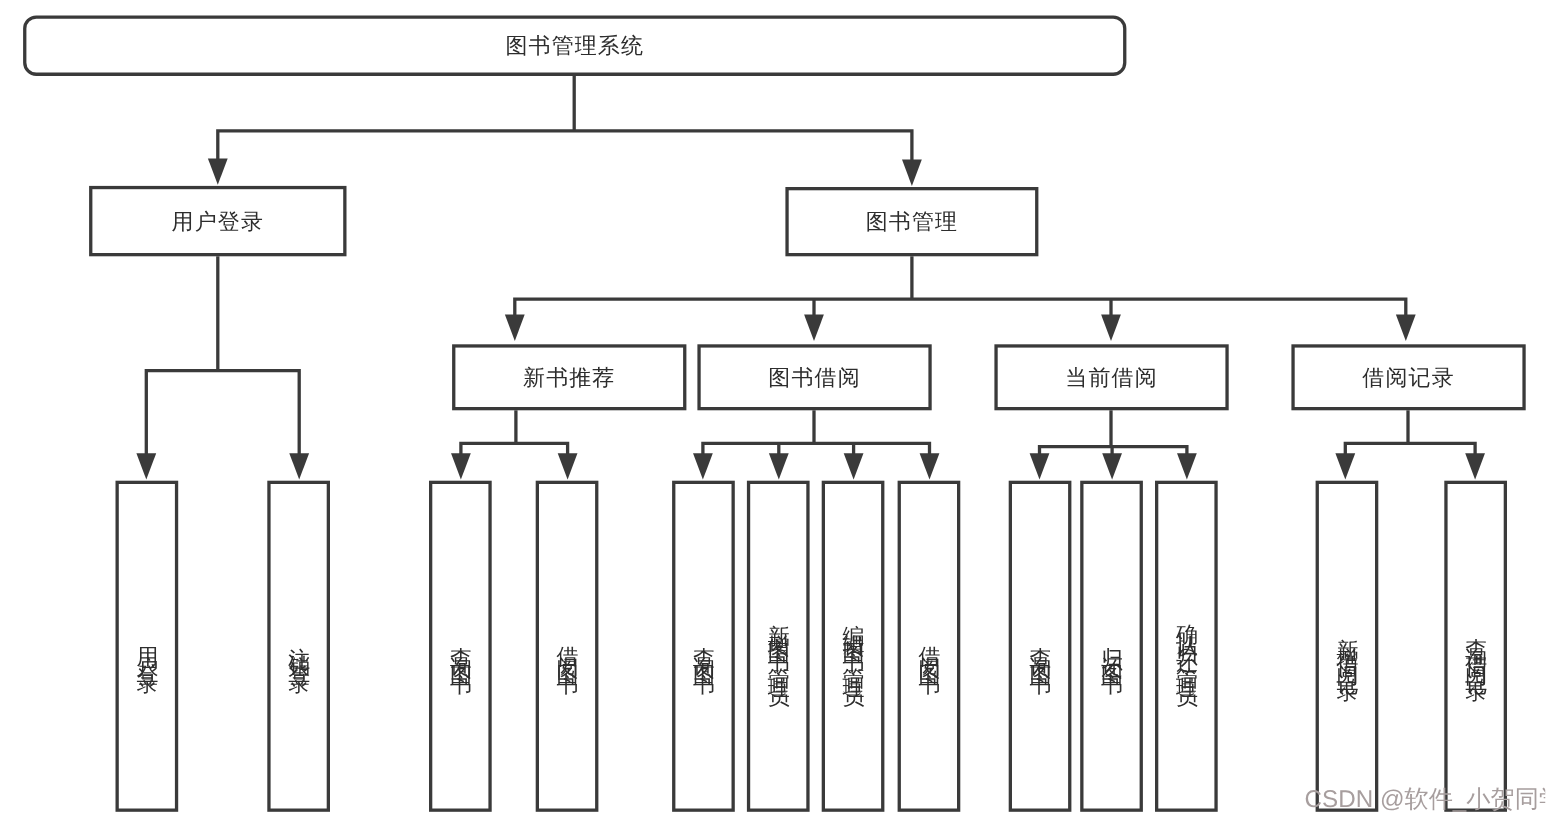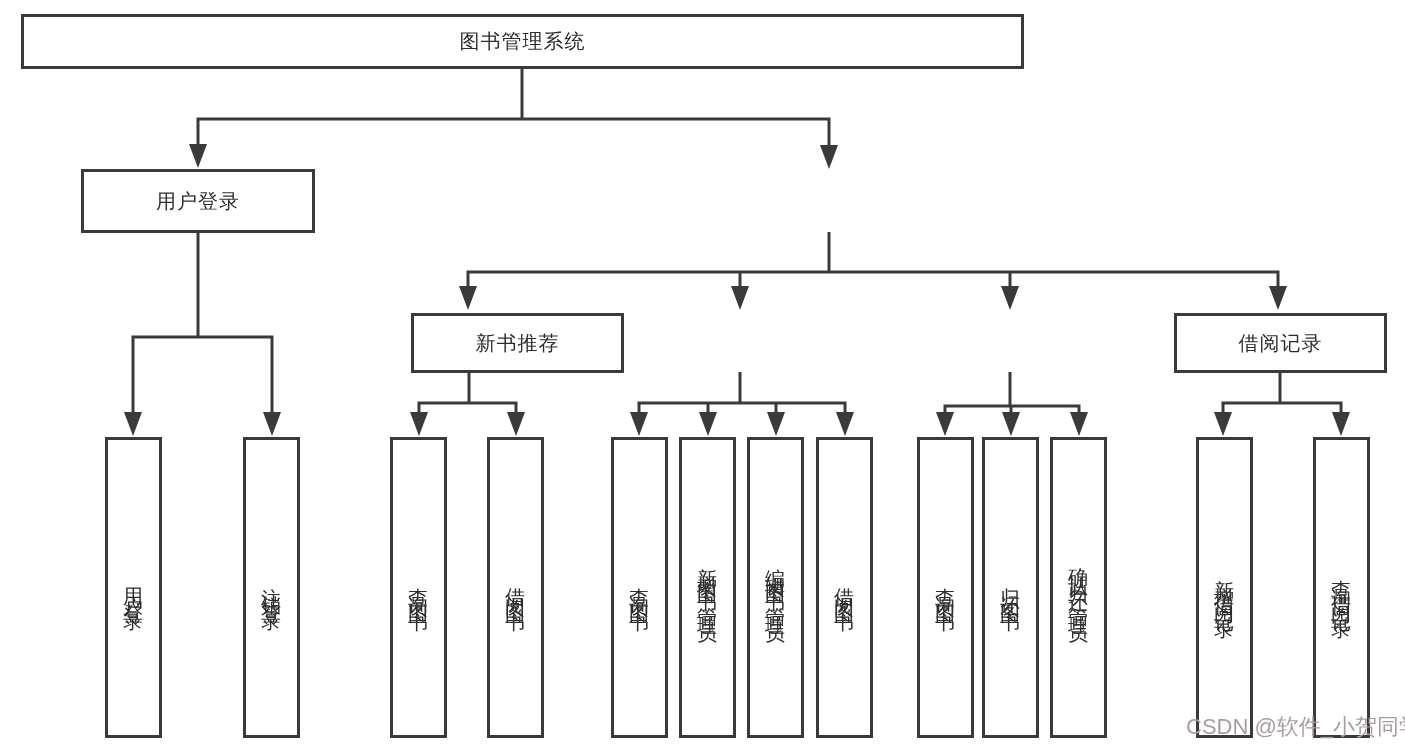--- a/index.html
+++ b/index.html
@@ -35,21 +35,21 @@
   }
   .leaf .vlabel {
     writing-mode: vertical-rl;
     text-orientation: mixed;
     font-size: 20px;
     line-height: 1;
     letter-spacing: 8px;
     color: #2d2d2d;
   }
   
-  .n-root   { left: 21px;  top: 14px;  width: 1003px; height: 55px; }
+  .n-root   { left: 21px;  top: 14px;  width: 1003px; height: 55px; border-radius: 12px; }
   
   .n-userlogin { left: 81px;  top: 169px; width: 234px; height: 64px; }
   .n-bookmgmt  { left: 714px; top: 170px; width: 230px; height: 63px; }
   
   .n-l3 { top: 313px; width: 213px; height: 60px; }
   .n-newbook  { left: 363px; margin-left: 48px;  }
   .n-borrow   { left: 634px;  }
   .n-current  { left: 904px;  }
   .n-records  { left: 1174px; }
   
@@ -141,24 +141,33 @@
     </g>
   </svg>
 
   <div class="node n-root">
     <span class="hlabel">图书管理系统</span>
   </div>
 
   <div class="node n-userlogin">
     <span class="hlabel">用户登录</span>
   </div>
+  <div class="node n-bookmgmt">
+    <span class="hlabel">图书管理</span>
+  </div>
 
   <div class="node n-l3 n-newbook">
     <span class="hlabel">新书推荐</span>
   </div>
+  <div class="node n-l3 n-borrow">
+    <span class="hlabel">图书借阅</span>
+  </div>
+  <div class="node n-l3 n-current">
+    <span class="hlabel">当前借阅</span>
+  </div>
   <div class="node n-l3 n-records">
     <span class="hlabel">借阅记录</span>
   </div>
 
   <div class="node leaf lf-1">
     <span class="vlabel">用户登录</span>
   </div>
   <div class="node leaf lf-2">
     <span class="vlabel">注销登录</span>
   </div>

